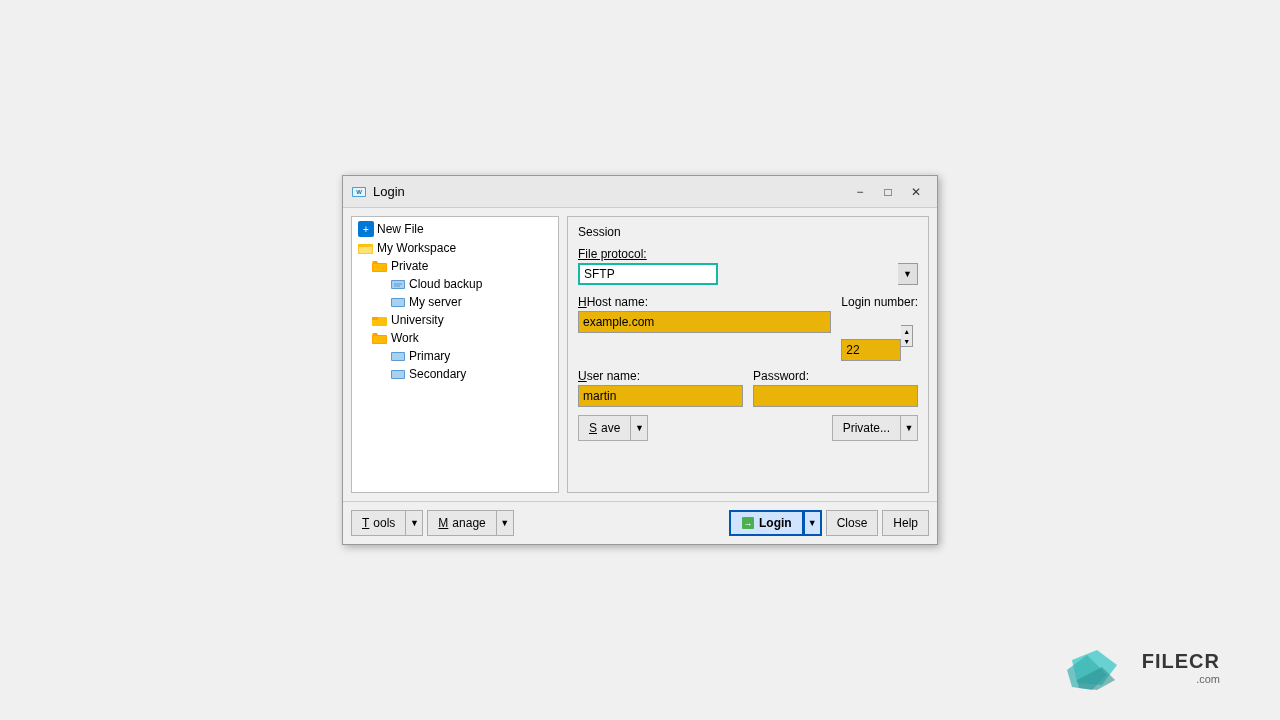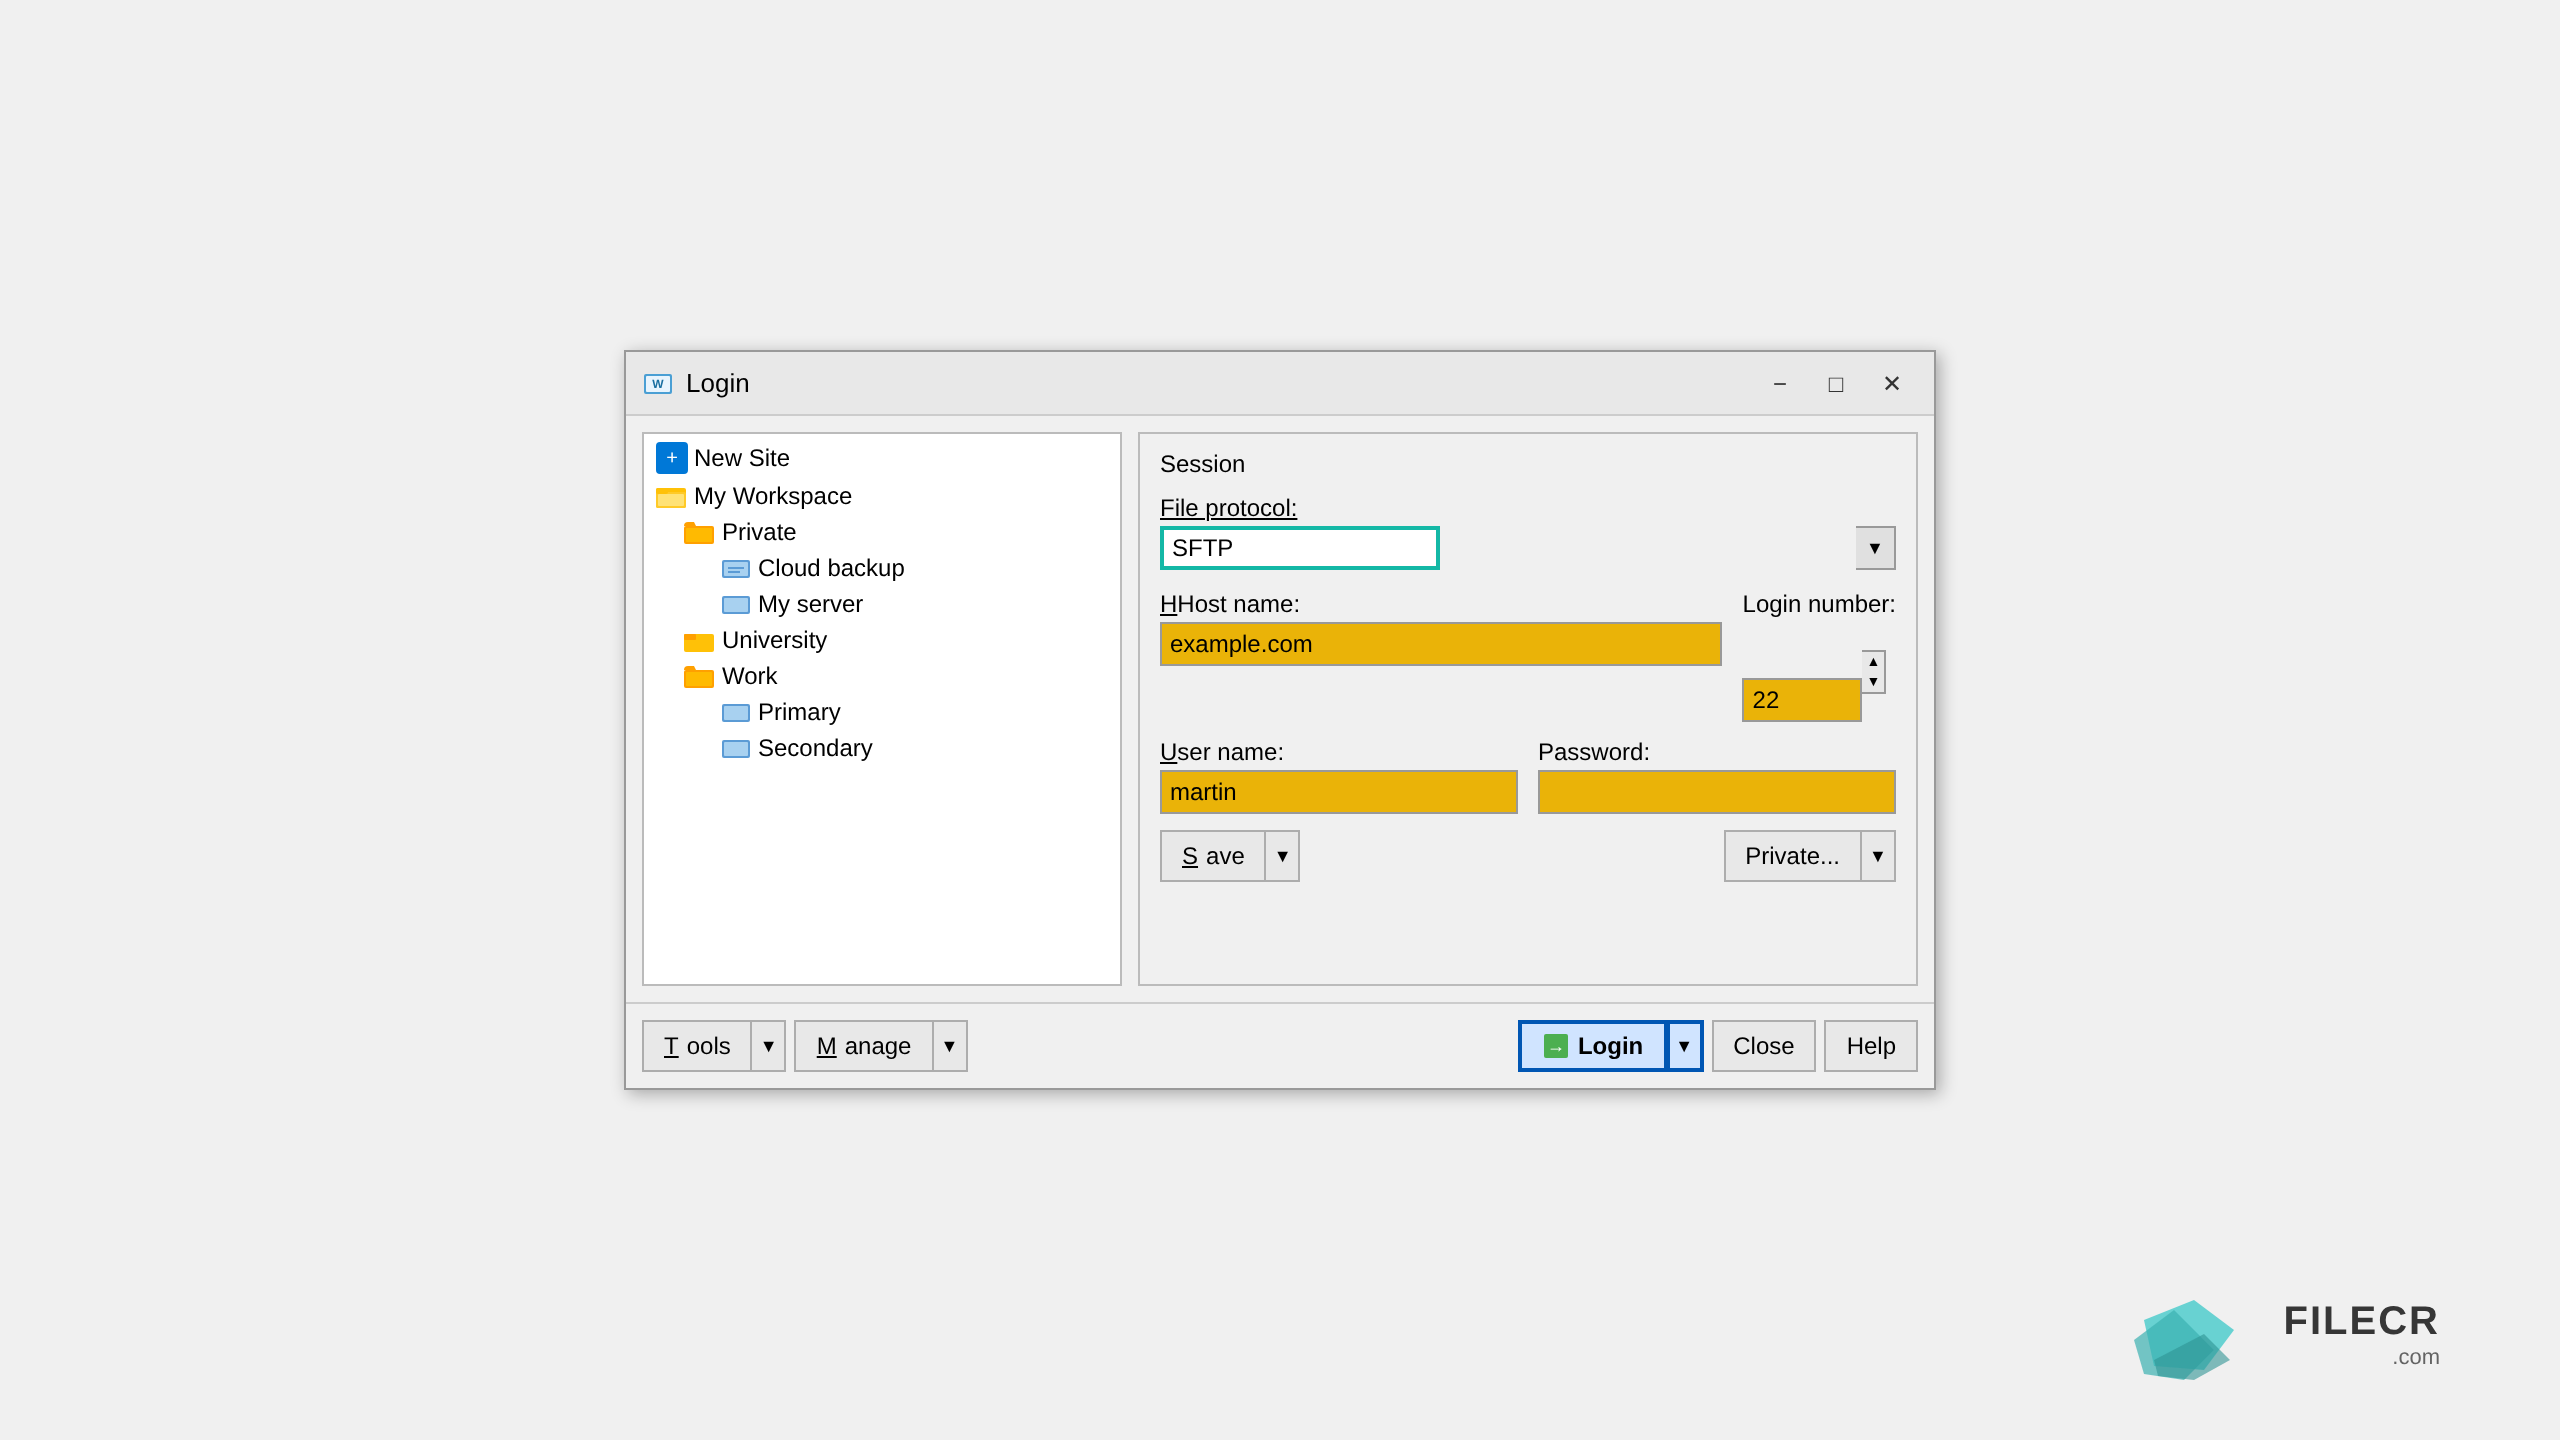--- a/index.html
+++ b/index.html
@@ -16,21 +16,21 @@
       position: absolute;
       top: 0; left: 0; right: 0; bottom: 0;
       display: flex;
       align-items: center;
       justify-content: center;
     }
     .dialog {
       background: #f0f0f0;
       border: 1px solid #999;
       box-shadow: 2px 2px 8px rgba(0,0,0,0.3);
-      width: 656px;
+      width: 596px;
       min-height: 370px;
       display: flex;
       flex-direction: column;
     }
     .title-bar {
       background: #e8e8e8;
       border-bottom: 1px solid #ccc;
       padding: 6px 8px;
       display: flex;
       align-items: center;
@@ -310,21 +310,21 @@
         <button class="title-btn close-btn">✕</button>
       </div>
     </div>
 
     <div class="dialog-body">
 
       <div class="left-panel">
 
         <div class="tree-item">
           <span class="folder-icon new-site-icon">+</span>
-          <span>New Site</span>
+          <span>New File</span>
         </div>
 
         <div class="tree-item">
           <span class="folder-icon">
             <svg width="16" height="14" viewBox="0 0 16 14">
               <rect x="0" y="3" width="15" height="10" rx="1" fill="#ffc107"></rect>
               <rect x="0" y="5" width="15" height="8" rx="1" fill="#ffca28"></rect>
               <rect x="0" y="3" width="6" height="3" rx="1" fill="#ffc107"></rect>
               <rect x="1" y="6" width="13" height="6" rx="0.5" fill="#fff9c4" opacity="0.5"></rect>
             </svg>

